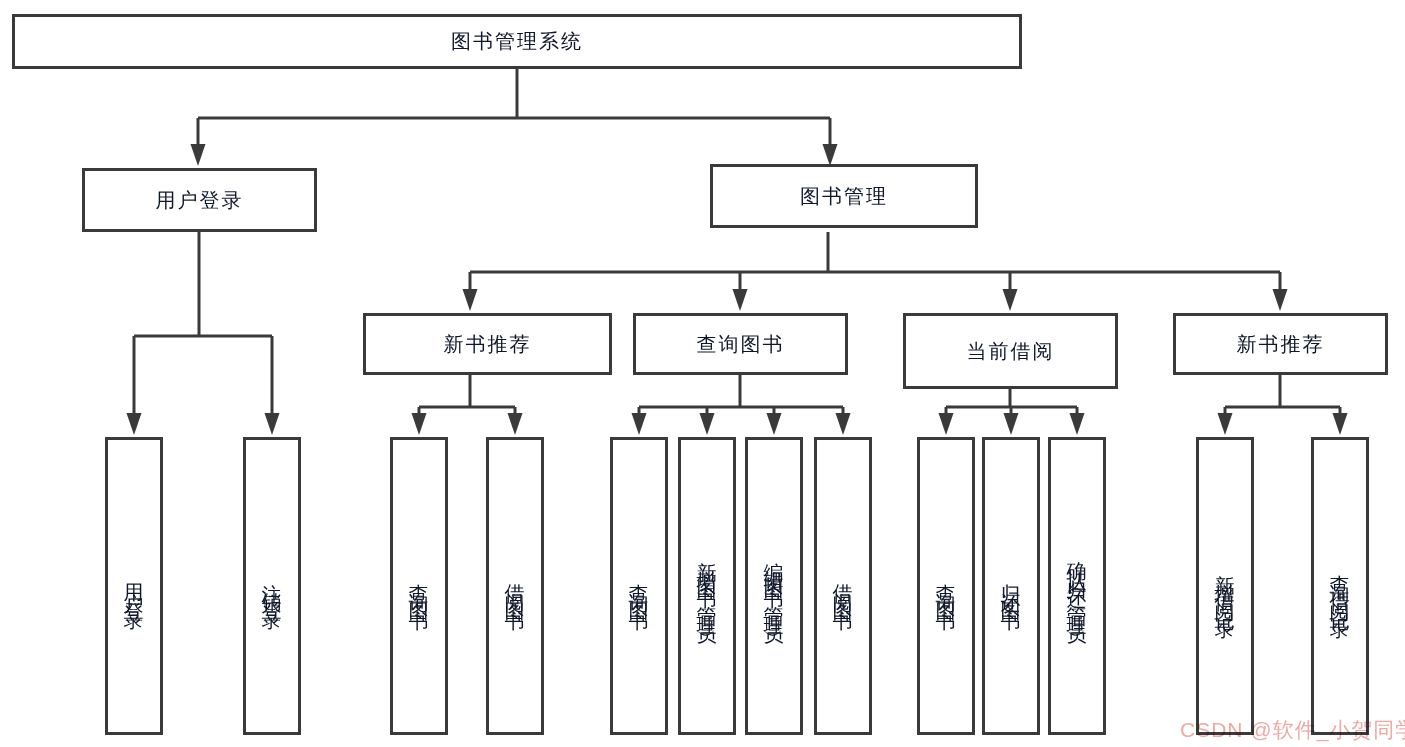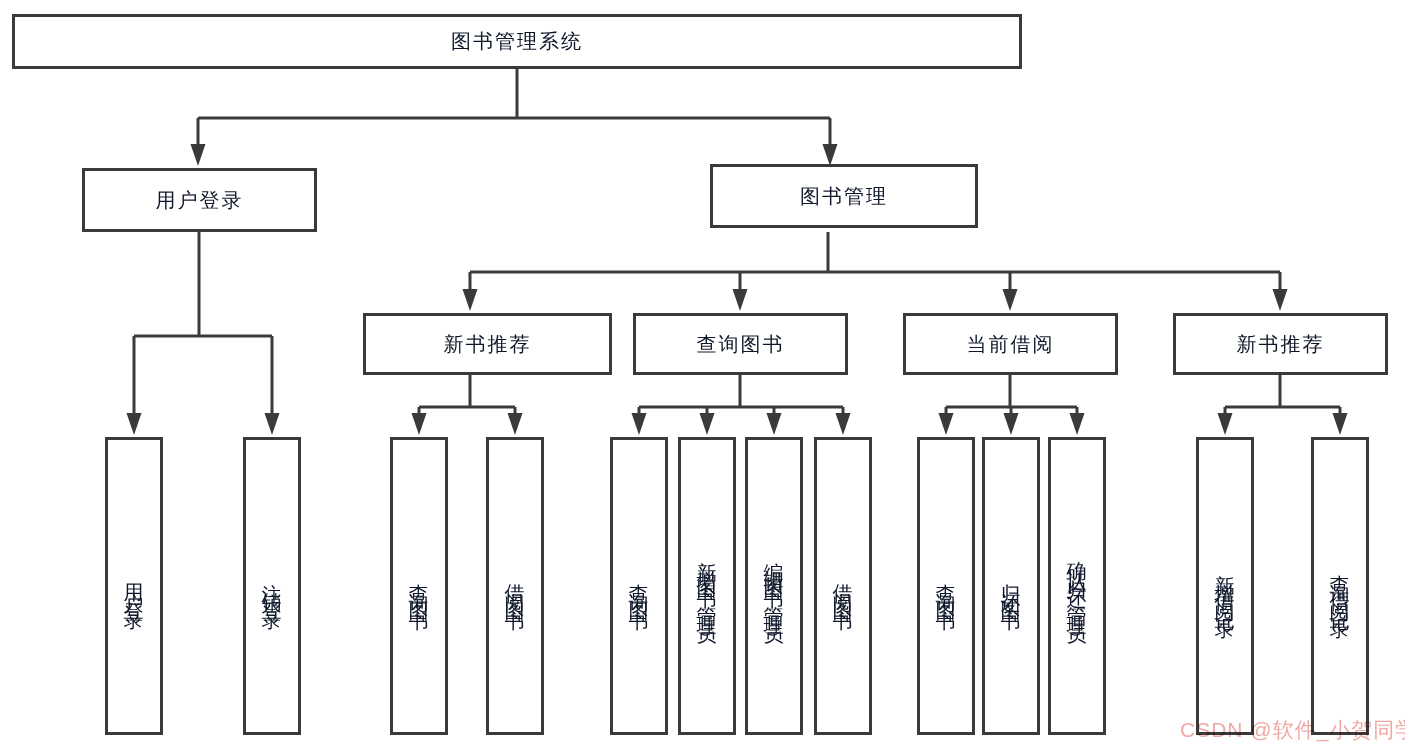--- a/index.html
+++ b/index.html
@@ -115,21 +115,21 @@
     </g>
   </svg>
 
   <div class="box" style="left:12px;top:14px;width:1010px;height:55px;">图书管理系统</div>
 
   <div class="box" style="left:82px;top:168px;width:235px;height:64px;">用户登录</div>
   <div class="box" style="left:710px;top:164px;width:268px;height:64px;">图书管理</div>
 
   <div class="box" style="left:363px;top:313px;width:249px;height:62px;">新书推荐</div>
   <div class="box" style="left:633px;top:313px;width:215px;height:62px;">查询图书</div>
-  <div class="box" style="left:903px;top:313px;width:215px;height:62px;">当前借阅</div>
+  <div class="box" style="left:903px;top:313px;width:215px;height:76px;">当前借阅</div>
   <div class="box" style="left:1173px;top:313px;width:215px;height:62px;">新书推荐</div>
 
   <div class="box vbox" style="left:105px;top:437px;width:58px;height:298px;">用户登录</div>
   <div class="box vbox" style="left:243px;top:437px;width:58px;height:298px;">注销登录</div>
 
   <div class="box vbox" style="left:390px;top:437px;width:58px;height:298px;">查询图书</div>
   <div class="box vbox" style="left:486px;top:437px;width:58px;height:298px;">借阅图书</div>
 
   <div class="box vbox" style="left:610px;top:437px;width:58px;height:298px;">查询图书</div>
   <div class="box vbox" style="left:678px;top:437px;width:58px;height:298px;">新增图书（管理员）</div>

